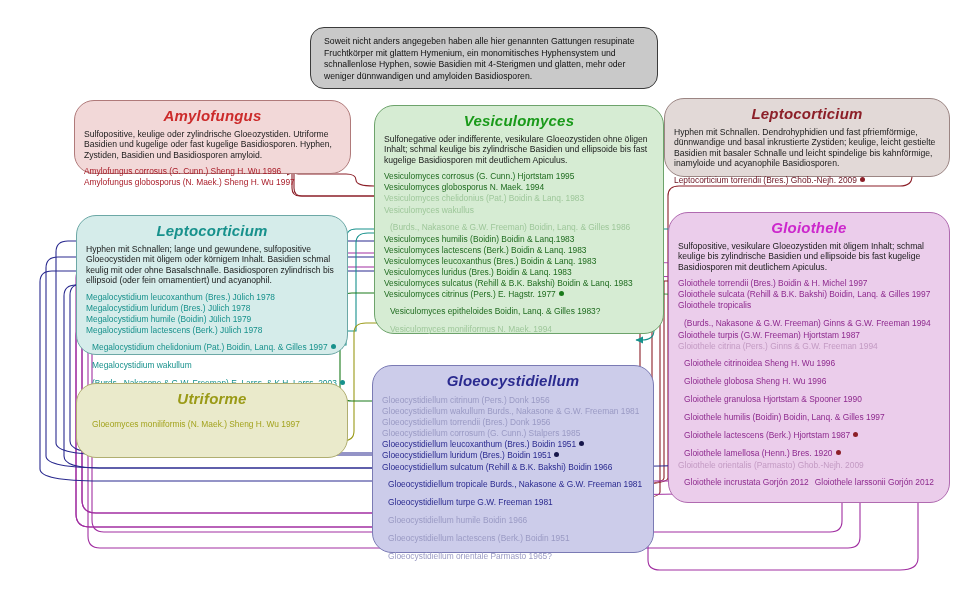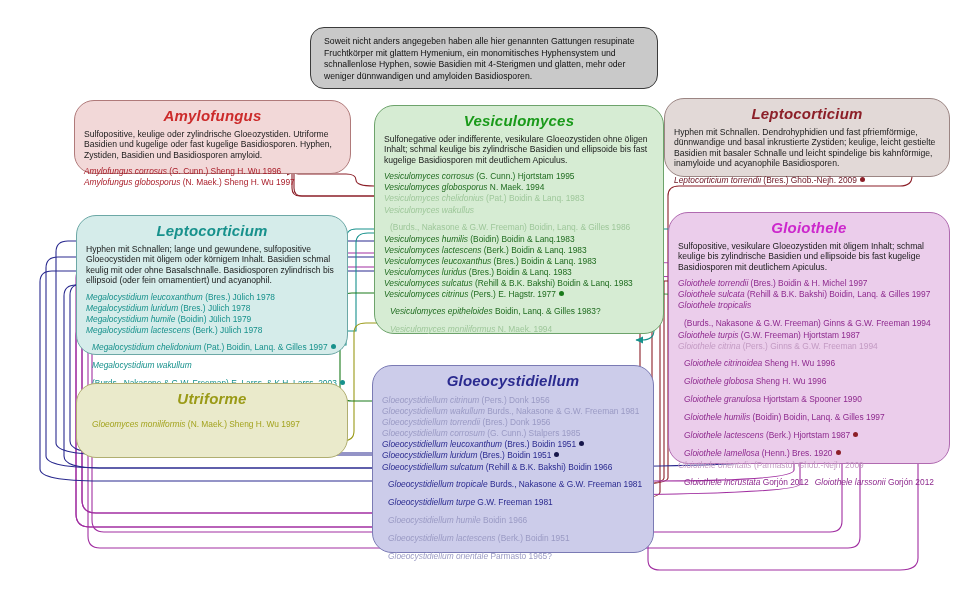--- a/index.html
+++ b/index.html
@@ -13,21 +13,21 @@
   svg.wires{position:absolute;left:0;top:0;width:960px;height:593px;pointer-events:none;}
 
   .box{position:absolute;border-radius:20px;box-sizing:border-box;}
   .box .title{
     text-align:center;font-style:italic;font-weight:bold;
     font-size:15px;letter-spacing:.2px;margin:6px 0 5px 0;
   }
   .box .desc{font-size:8.6px;line-height:10.4px;padding:0 9px;color:#1a1a1a;}
   .box .list{margin-top:6px;padding:0 4px 0 9px;}
   .sp{font-size:8.4px;line-height:11.1px;white-space:nowrap;}
-  .sp .g{font-style:italic;}
+  .sp .g{}
   .dot{display:inline-block;width:5px;height:5px;border-radius:50%;vertical-align:1px;margin-left:3px;}
 
   
   #note{
     position:absolute;left:310px;top:27px;width:348px;height:62px;
     background:#c9c9c9;border:1.6px solid #3b3b3b;border-radius:14px;
     font-size:8.7px;line-height:11.6px;color:#111;padding:8px 13px;box-sizing:border-box;
   }
 
   
@@ -42,21 +42,21 @@
   #megalocystidium .title{color:#17918c;}
 
   #gloeomyces{left:76px;top:383px;width:272px;height:75px;background:#eaeacb;border:1.4px solid #b0ae70;}
   #gloeomyces .title{color:#9a9a16;}
   #gloeomyces .sp{color:#a3a31e;}
 
   #leptocorticium{left:664px;top:98px;width:286px;height:79px;background:#e2d9d7;border:1.4px solid #9b8583;}
   #leptocorticium .title{color:#8c1f28;}
   #leptocorticium .sp{color:#6b1220;}
 
-  #gloiothele{left:668px;top:212px;width:282px;height:252px;background:#ebcdeb;border:1.4px solid #b06ab0;}
+  #gloiothele{left:668px;top:212px;width:282px;height:291px;background:#ebcdeb;border:1.4px solid #b06ab0;}
   #gloiothele .title{color:#cc27cc;}
 
   #gloeocystidiellum{left:372px;top:365px;width:282px;height:188px;background:#ccccea;border:1.4px solid #7a7ab4;}
   #gloeocystidiellum .title{color:#2a2a8f;}
 
   .ind{display:inline-block;padding-left:6px;}
 </style>
 </head>
 <body>
 

